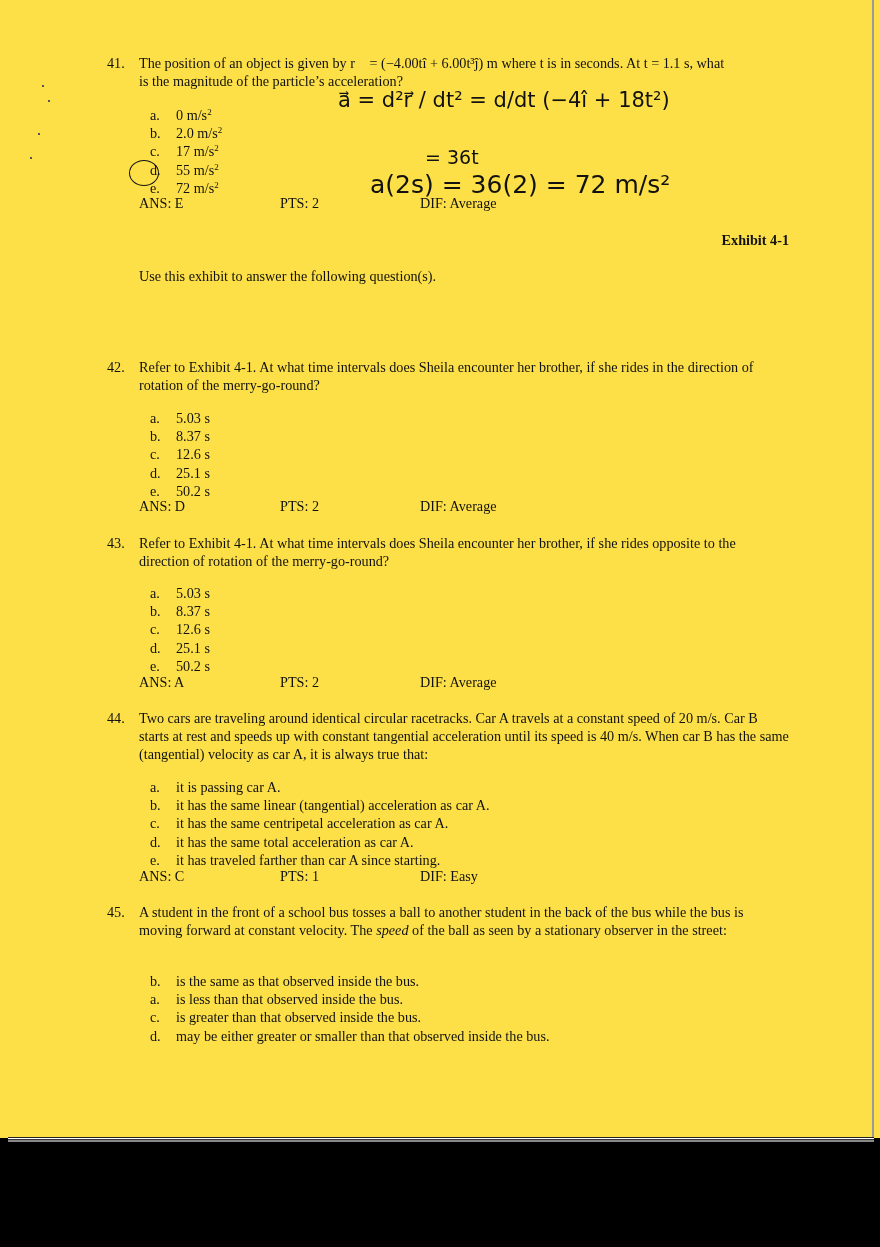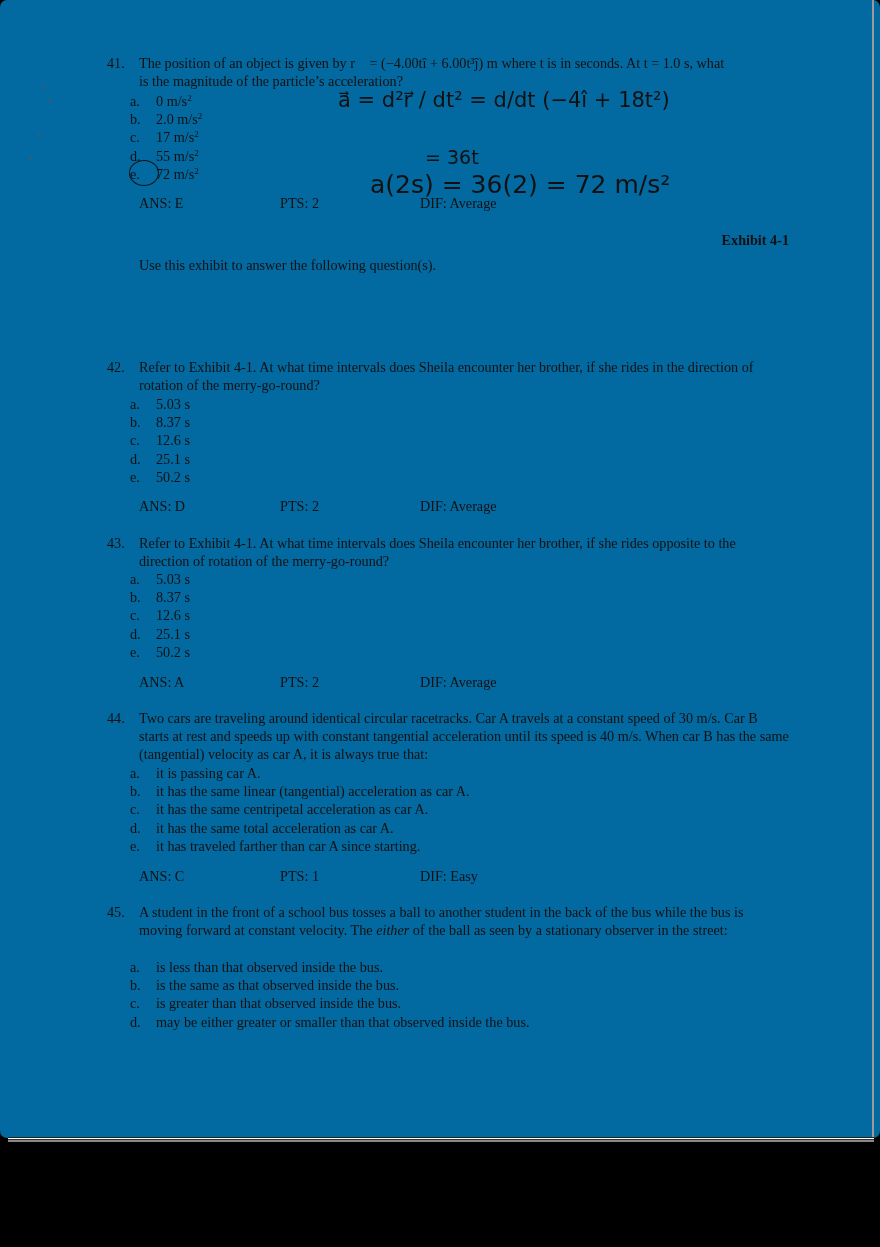--- a/index.html
+++ b/index.html
@@ -1,44 +1,44 @@
 <!DOCTYPE html>
 <html><head>
 <meta charset="utf-8">
 <style>
   html, body { margin: 0; padding: 0; }
   body {
     width: 880px; height: 1247px; background: #000; position: relative; overflow: hidden;
     font-family: "Liberation Serif", "DejaVu Serif", serif; color: #111;
   }
   .page {
-    position: absolute; left: 0; top: 0; width: 880px; height: 1138px; background: #0369a1; border-radius: 7px;
+    position: absolute; left: 0; top: 0; width: 880px; height: 1138px; background: #fde047;
   }
   .scan-edge-right {
     position: absolute; left: 872px; top: 0; width: 2px; height: 1138px; background: #9a9a9a;
   }
   .scan-edge-bottom {
     position: absolute; left: 8px; top: 1137px; width: 866px; height: 5px;
     background: linear-gradient(#222 0 1px, #fff 1px 2px, #333 2px 3px, #888 3px 5px);
   }
   .speck { position: absolute; width: 2px; height: 2px; background: #555; }
   .q { position: absolute; left: 0; width: 880px; font-size: 14.2px; line-height: 18px; }
   .qnum { position: absolute; left: 107px; }
   .stem { position: absolute; left: 139px; width: 655px; }
-  .choices { position: absolute; left: 130px; }
+  .choices { position: absolute; left: 150px; margin-top: 14px; }
   .choice { height: 18.2px; white-space: nowrap; }
   .choice .letter { display: inline-block; width: 26px; }
   .meta { position: absolute; left: 139px; width: 500px; height: 18px; }
   .meta span { position: absolute; top: 0; white-space: nowrap; }
   .meta .ans { left: 0; }
   .meta .pts { left: 141px; }
   .meta .dif { left: 281px; }
   .exhibit { position: absolute; left: 139px; top: 231px; width: 650px; font-size: 14.2px; line-height: 18px; }
   .exhibit .title { font-weight: bold; text-align: right; }
-  .exhibit .use { margin-top: 7px; }
+  .exhibit .use { margin-top: 18px; }
   sup { font-size: 9px; line-height: 0; vertical-align: 5px; }
   .circle {
     position: absolute; left: 129px; top: 160px; width: 28px; height: 24px;
     border: 1.5px solid #111; border-radius: 50%;
   }
   .hand { position: absolute; font-family: "DejaVu Sans", sans-serif; color: #111; white-space: nowrap; }
 </style>
 </head>
 <body>
 
@@ -46,21 +46,21 @@
 
   <div class="speck" style="left:42px;top:85px"></div>
   <div class="speck" style="left:48px;top:100px"></div>
   <div class="speck" style="left:38px;top:133px"></div>
   <div class="speck" style="left:30px;top:157px"></div>
 
   <div class="q" style="top:54px">
     <span class="qnum">41.</span>
     <div class="stem">
       <div>
-        <span>The position of an object is given by </span><span>r⃗ = (−4.00tî + 6.00t³ĵ) m</span><span> where t is in seconds. At t = 1.0 s, what</span>
+        <span>The position of an object is given by </span><span>r⃗ = (−4.00tî + 6.00t³ĵ) m</span><span> where t is in seconds. At t = 1.1 s, what</span>
       </div>
       <div>is the magnitude of the particle’s acceleration?</div>
     </div>
     <div class="choices" style="top:38px">
       <div class="choice"><span class="letter">a.</span><span>0 m/s</span><sup>2</sup></div>
       <div class="choice"><span class="letter">b.</span><span>2.0 m/s</span><sup>2</sup></div>
       <div class="choice"><span class="letter">c.</span><span>17 m/s</span><sup>2</sup></div>
       <div class="choice"><span class="letter">d.</span><span>55 m/s</span><sup>2</sup></div>
       <div class="choice"><span class="letter">e.</span><span>72 m/s</span><sup>2</sup></div>
     </div>
@@ -110,43 +110,43 @@
     </div>
     <div class="meta" style="top:139px">
       <span class="ans">ANS:  A</span>
       <span class="pts">PTS:  2</span>
       <span class="dif">DIF:   Average</span>
     </div>
   </div>
 
   <div class="q" style="top:709px">
     <span class="qnum">44.</span>
-    <div class="stem" style="width:652px">Two cars are traveling around identical circular racetracks. Car A travels at a constant speed of 30 m/s. Car B starts at rest and speeds up with constant tangential acceleration until its speed is 40 m/s. When car B has the same (tangential) velocity as car A, it is always true that:</div>
+    <div class="stem" style="width:652px">Two cars are traveling around identical circular racetracks. Car A travels at a constant speed of 20 m/s. Car B starts at rest and speeds up with constant tangential acceleration until its speed is 40 m/s. When car B has the same (tangential) velocity as car A, it is always true that:</div>
     <div class="choices" style="top:55px">
       <div class="choice"><span class="letter">a.</span><span>it is passing car A.</span></div>
       <div class="choice"><span class="letter">b.</span><span>it has the same linear (tangential) acceleration as car A.</span></div>
       <div class="choice"><span class="letter">c.</span><span>it has the same centripetal acceleration as car A.</span></div>
       <div class="choice"><span class="letter">d.</span><span>it has the same total acceleration as car A.</span></div>
       <div class="choice"><span class="letter">e.</span><span>it has traveled farther than car A since starting.</span></div>
     </div>
     <div class="meta" style="top:158px">
       <span class="ans">ANS:  C</span>
       <span class="pts">PTS:  1</span>
       <span class="dif">DIF:   Easy</span>
     </div>
   </div>
 
   <div class="q" style="top:903px">
     <span class="qnum">45.</span>
     <div class="stem" style="width:640px">
-      <span>A student in the front of a school bus tosses a ball to another student in the back of the bus while the bus is moving forward at constant velocity. The </span><em>either</em><span> of the ball as seen by a stationary observer in the street:</span>
+      <span>A student in the front of a school bus tosses a ball to another student in the back of the bus while the bus is moving forward at constant velocity. The </span><em>speed</em><span> of the ball as seen by a stationary observer in the street:</span>
     </div>
     <div class="choices" style="top:55px">
+      <div class="choice"><span class="letter">b.</span><span>is the same as that observed inside the bus.</span></div>
       <div class="choice"><span class="letter">a.</span><span>is less than that observed inside the bus.</span></div>
-      <div class="choice"><span class="letter">b.</span><span>is the same as that observed inside the bus.</span></div>
       <div class="choice"><span class="letter">c.</span><span>is greater than that observed inside the bus.</span></div>
       <div class="choice"><span class="letter">d.</span><span>may be either greater or smaller than that observed inside the bus.</span></div>
     </div>
   </div>
 
   <div class="scan-edge-right"></div>
 </div>
 <div class="scan-edge-bottom"></div>
 
 </body></html>

